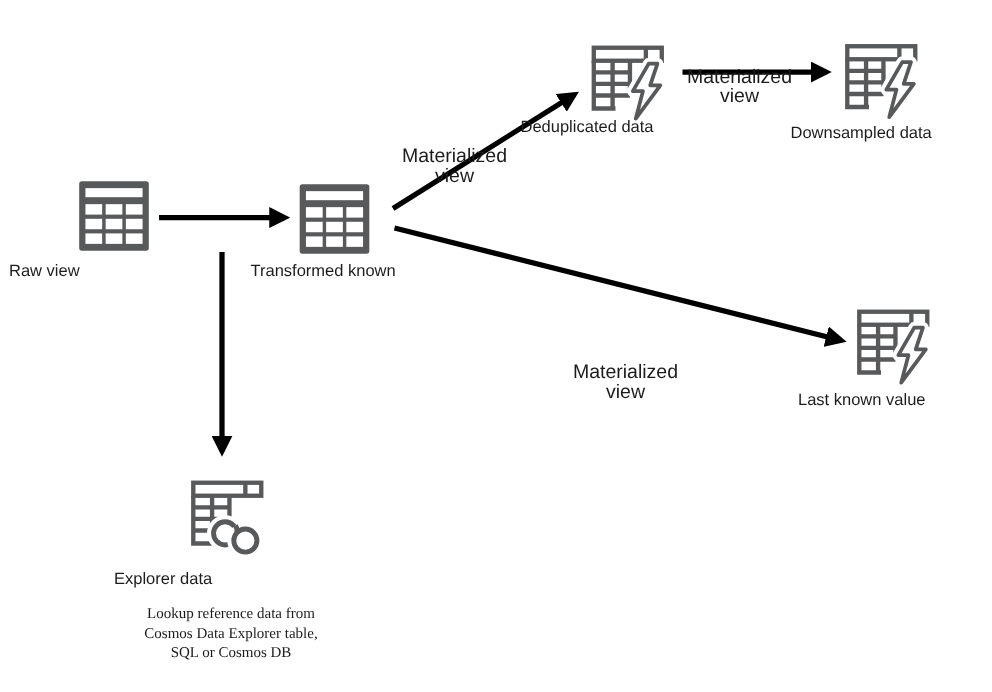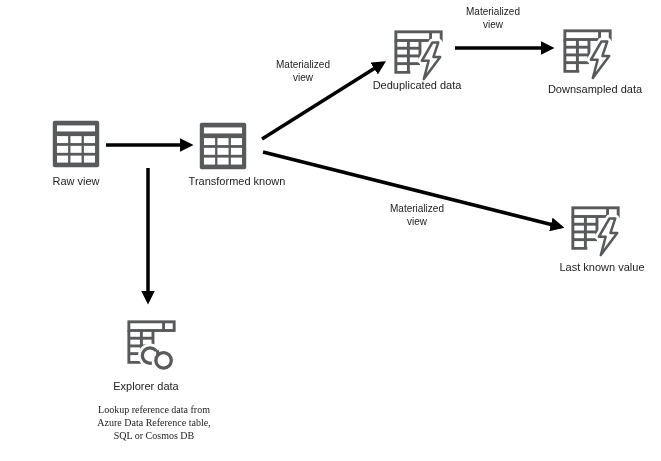--- a/index.html
+++ b/index.html
@@ -3,25 +3,25 @@
 <meta charset="utf-8">
 <style>
   html,body{margin:0;padding:0;background:#ffffff;}
   .canvas{
     position:relative;width:661px;height:461px;background:#ffffff;
     font-family:"Liberation Sans",sans-serif;color:#1c1c1c;overflow:hidden;
   }
   .arrows{position:absolute;left:0;top:0;}
   .icon{position:absolute;}
   .lbl{
-    position:absolute;text-align:center;font-size:11px;line-height:13px;
+    position:absolute;text-align:left;font-size:11px;line-height:13px;
     white-space:nowrap;
   }
   .lbl .sub{display:block;}
-  .mv{position:absolute;text-align:center;font-size:10px;line-height:13px;}
+  .mv{position:absolute;text-align:center;font-size:13px;line-height:13px;margin-top:39px;}
   .mv span{display:block;}
   .note{
     position:absolute;text-align:center;font-size:10px;line-height:13px;font-family:Liberation Serif, serif;
   }
   .note span{display:block;}
   .defs{position:absolute;width:0;height:0;overflow:hidden;}
 </style>
 </head>
 <body>
 
@@ -134,17 +134,17 @@
     <span>Materialized</span>
     <span>view</span>
   </div>
   <div class="mv" style="left:367px;top:202px;width:100px">
     <span>Materialized</span>
     <span>view</span>
   </div>
 
   <div class="note" style="left:74px;top:403px;width:160px">
     <span>Lookup reference data from</span>
-    <span>Azure Data Reference table,</span>
+    <span>Cosmos Data Explorer table,</span>
     <span>SQL or Cosmos DB</span>
   </div>
 
 </div>
 
 </body></html>

